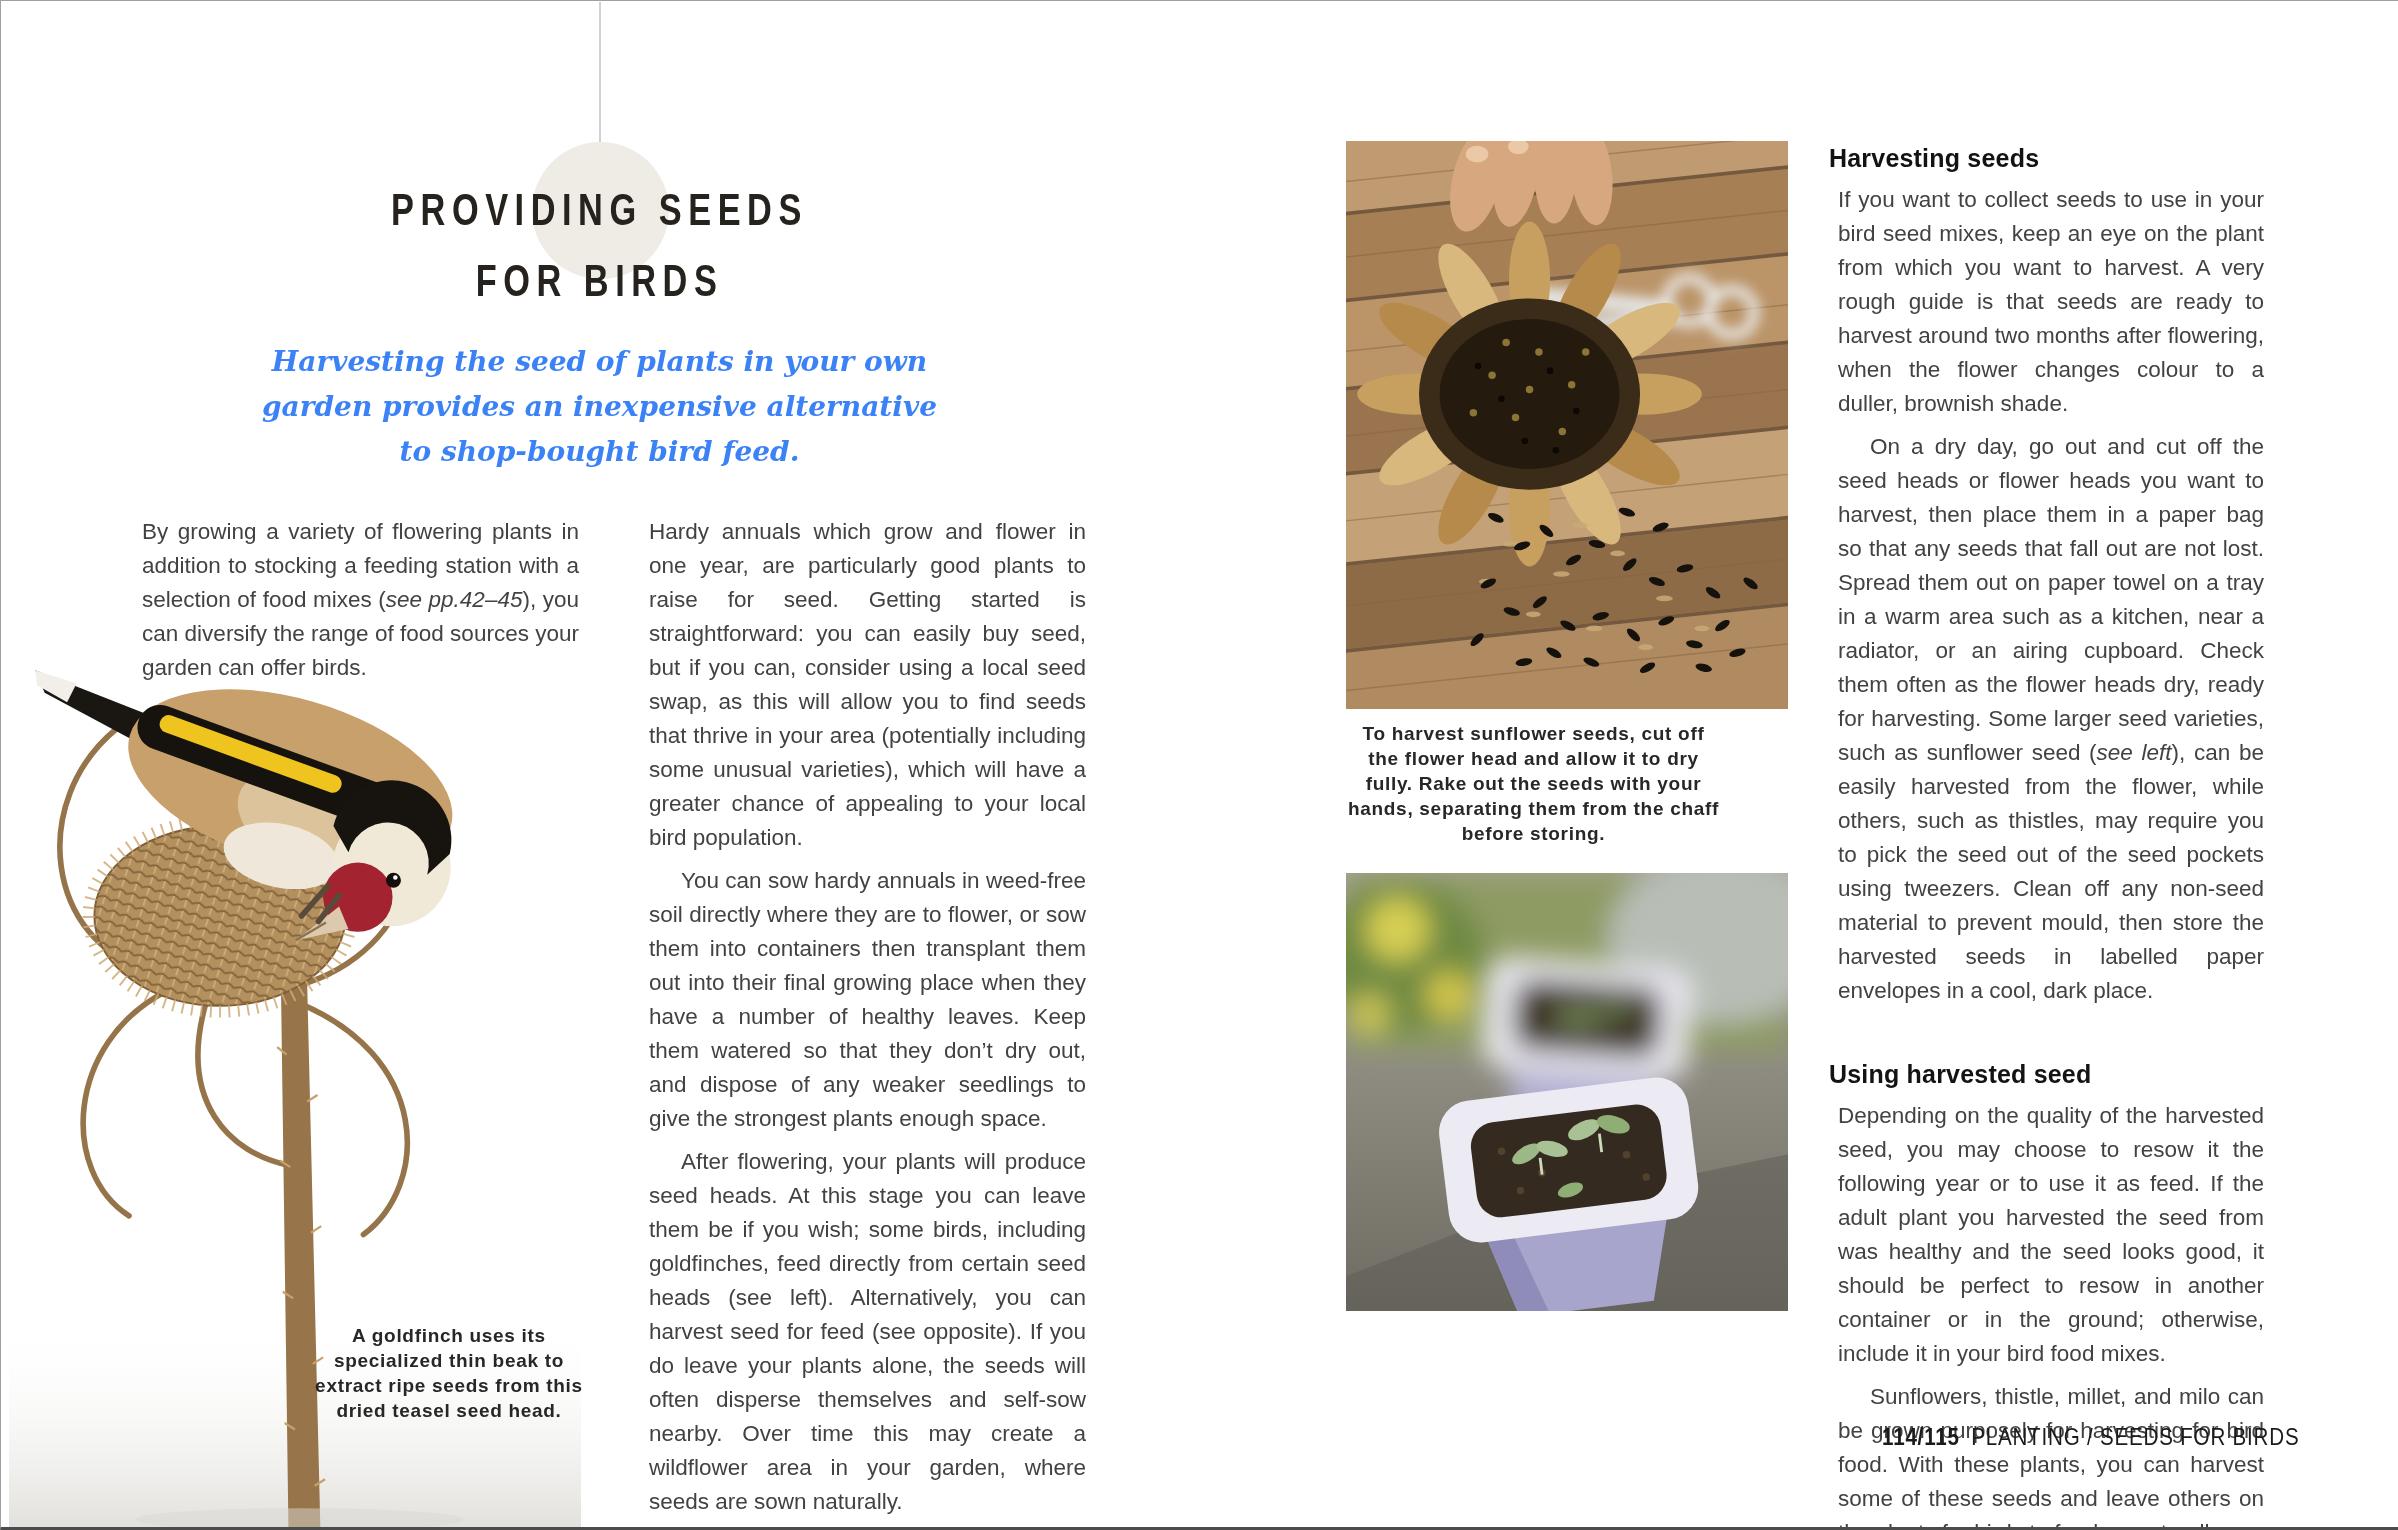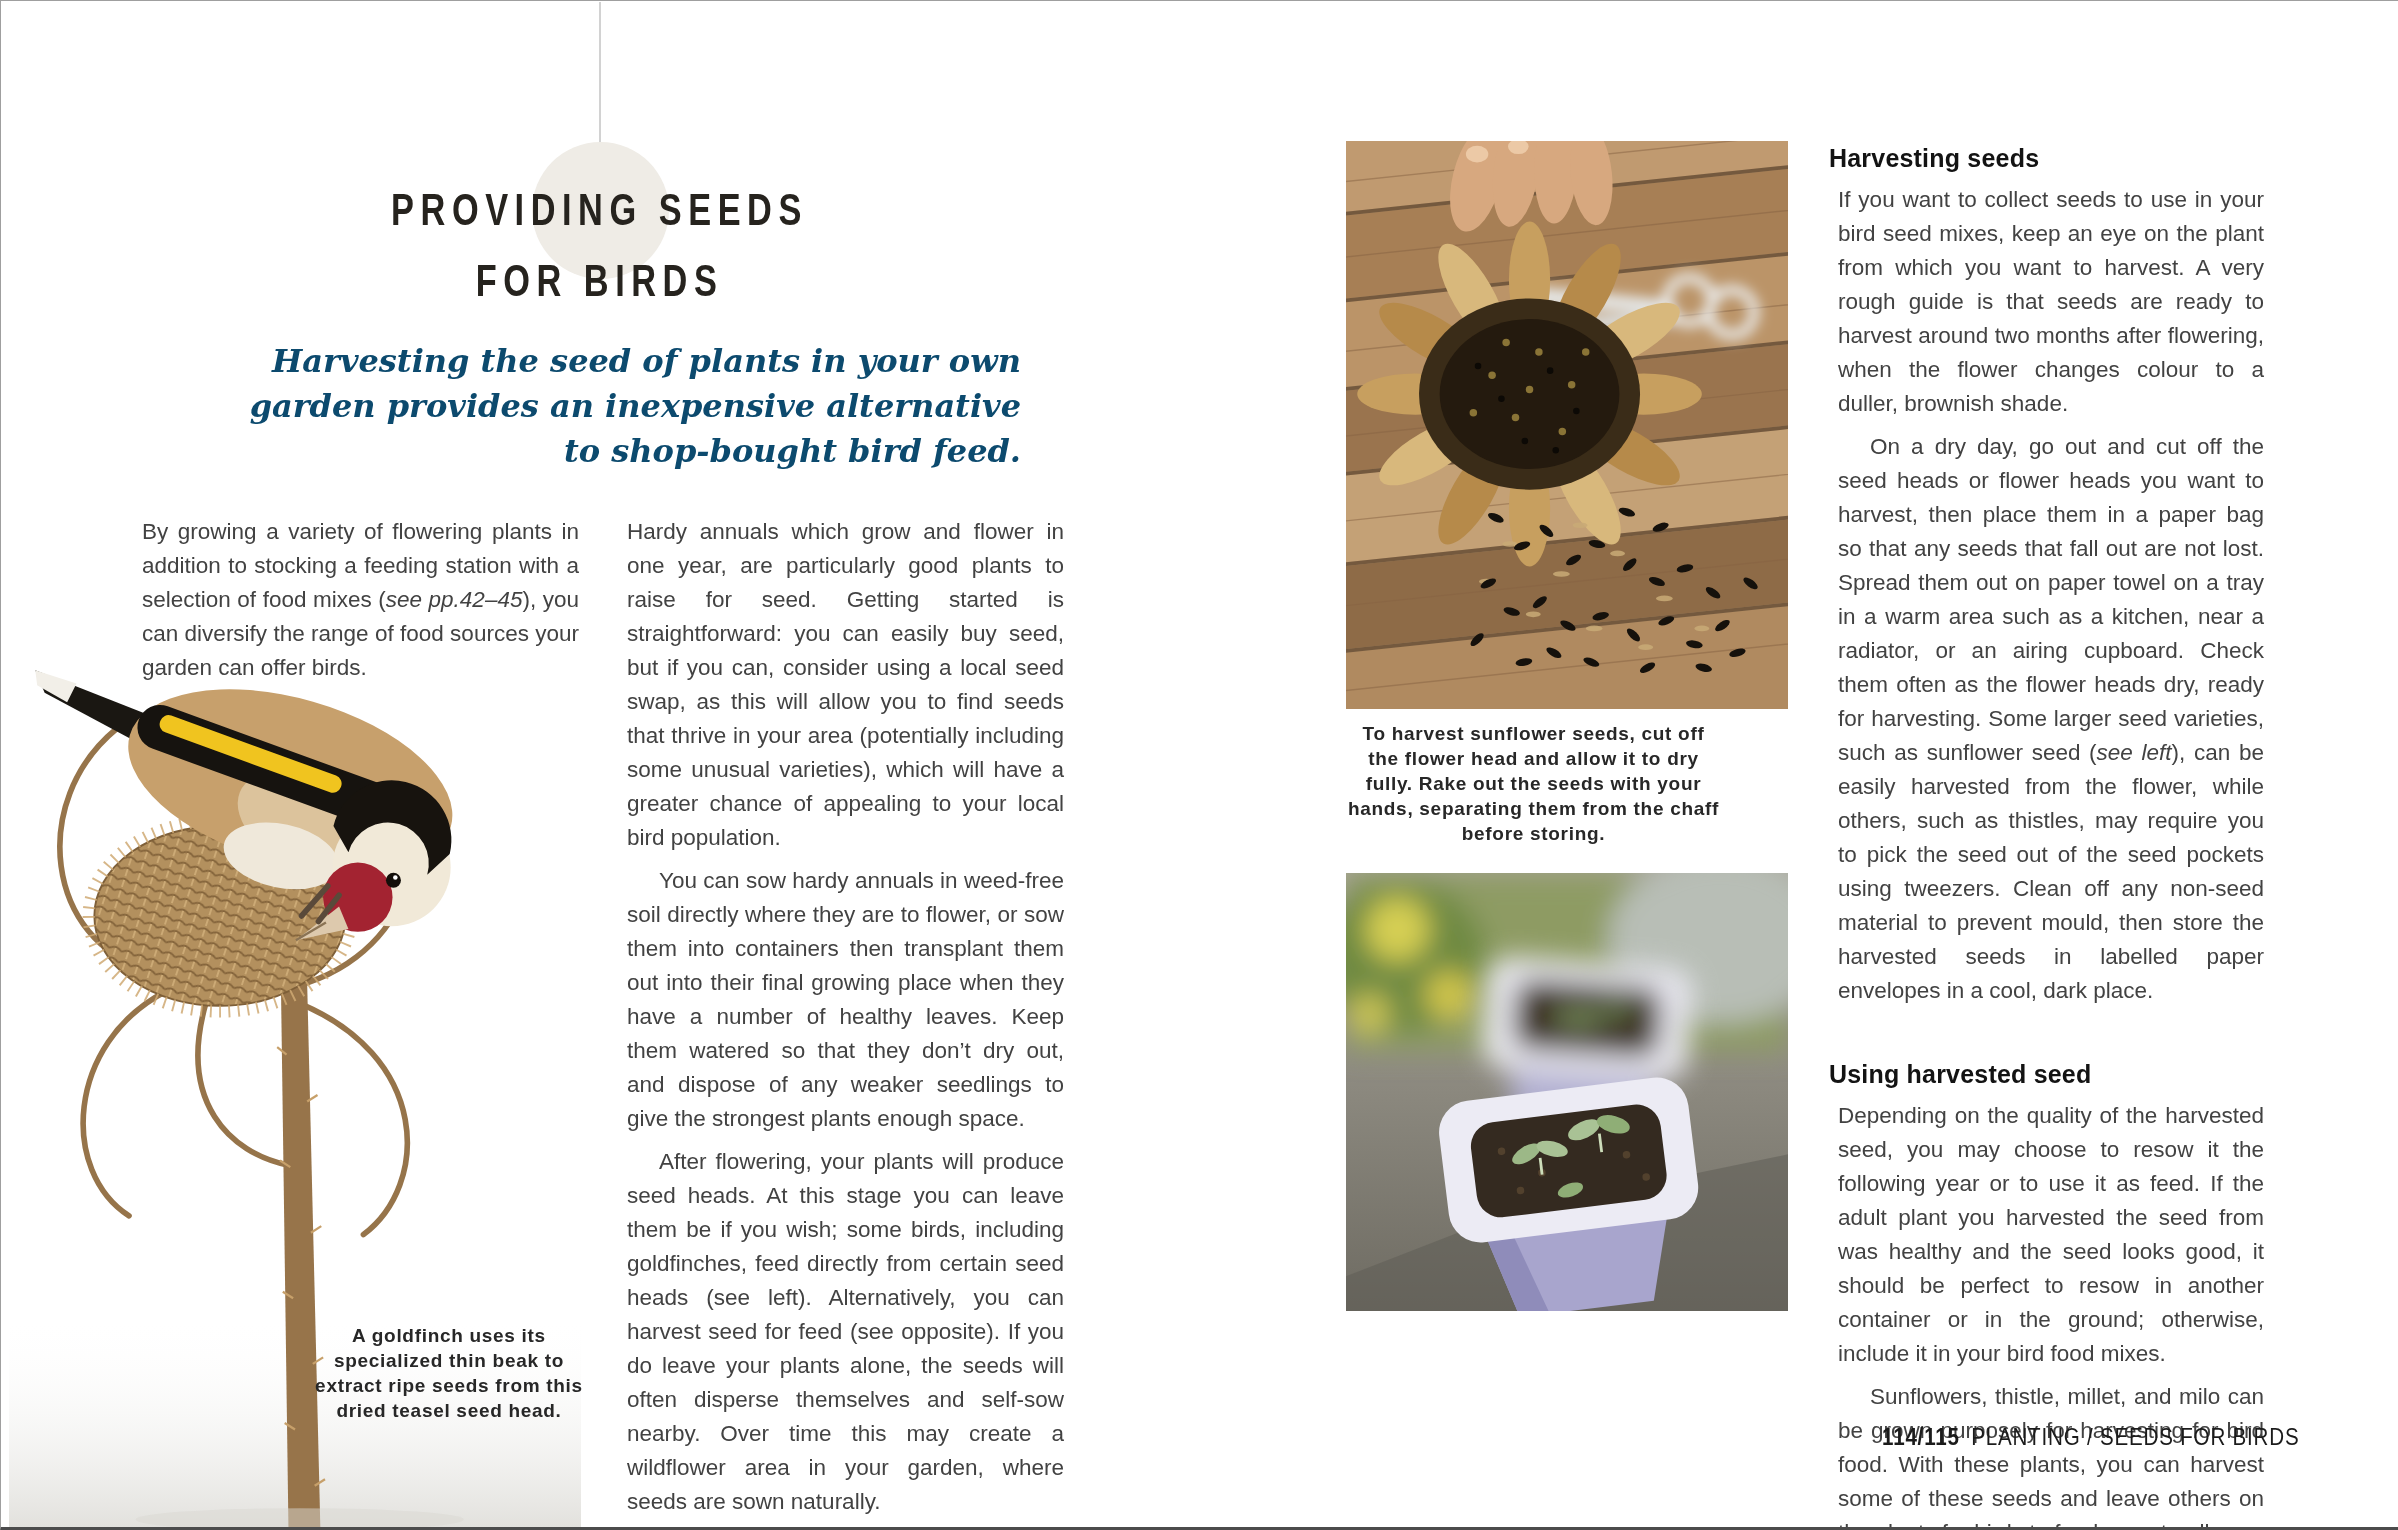--- a/index.html
+++ b/index.html
@@ -10,23 +10,23 @@
          pointer-events:none;z-index:50;box-sizing:border-box;}
   
   .thread{position:absolute;left:599px;top:1.9px;width:1.9px;height:156px;background:#d2d2d2;}
   .title-circle{position:absolute;left:532px;top:142px;width:137px;height:137px;border-radius:50%;
                 background:#efece6;}
   
   .title{position:absolute;left:0;top:174px;width:1199px;margin:0;text-align:center;
          color:#26231e;font-weight:700;font-size:44px;line-height:71px;letter-spacing:8.4px;z-index:2;}
   .title .tline{display:block;transform:scaleX(0.78);}
   
-  .standfirst{position:absolute;left:178px;top:339px;width:843px;text-align:right;z-index:2;
+  .standfirst{position:absolute;left:178px;top:339px;width:843px;text-align:center;z-index:2;
               font-family:"DejaVu Serif",serif;font-style:italic;font-weight:700;
-              font-size:32px;line-height:45px;color:#0c4a6e;}
+              font-size:28px;line-height:45px;color:#3b82f6;}
   
   .body-col{position:absolute;font-size:22.5px;line-height:34px;color:#424242;
             text-align:justify;z-index:2;}
   .body-col p{margin:9px;}
   .body-col p.indent{text-indent:32px;}
   .body-col em{font-style:italic;}
   .sec-head{font-size:25px;font-weight:700;color:#131313;margin:0 0 6.6px 0;
             text-align:left;letter-spacing:0.2px;line-height:32px;}
   .sec-head.second{margin-top:50px;}
   
@@ -58,21 +58,21 @@
   <div class="standfirst">
     <div>Harvesting the seed of plants in your own</div>
     <div>garden provides an inexpensive alternative</div>
     <div>to shop-bought bird feed.</div>
   </div>
 
   <div class="body-col" style="left:133px;top:506px;width:455px;">
     <p><span>By growing a variety of flowering plants in addition to stocking a feeding station with a selection of food mixes (</span><em>see pp.42–45</em><span>), you can diversify the range of food sources your garden can offer birds.</span></p>
   </div>
 
-  <div class="body-col" style="left:618px;top:506px;width:455px;">
+  <div class="body-col" style="left:640px;top:506px;width:455px;">
     <p>Hardy annuals which grow and flower in one year, are particularly good plants to raise for seed. Getting started is straightforward: you can easily buy seed, but if you can, consider using a local seed swap, as this will allow you to find seeds that thrive in your area (potentially including some unusual varieties), which will have a greater chance of appealing to your local bird population.</p>
     <p class="indent">You can sow hardy annuals in weed-free soil directly where they are to flower, or sow them into containers then transplant them out into their final growing place when they have a number of healthy leaves. Keep them watered so that they don’t dry out, and dispose of any weaker seedlings to give the strongest plants enough space.</p>
     <p class="indent">After flowering, your plants will produce seed heads. At this stage you can leave them be if you wish; some birds, including goldfinches, feed directly from certain seed heads (see left). Alternatively, you can harvest seed for feed (see opposite). If you do leave your plants alone, the seeds will often disperse themselves and self-sow nearby. Over time this may create a wildflower area in your garden, where seeds are sown naturally.</p>
   </div>
 
   <figure style="left:9.4px;top:661px;width:572px;height:866px;">
     <svg viewBox="0 0 610 924" preserveAspectRatio="none" aria-hidden="true">
       <defs>
         <linearGradient id="floorGrad" x1="0" y1="0" x2="0" y2="1">
           <stop offset="0" stop-color="#ffffff" stop-opacity="0"></stop>

